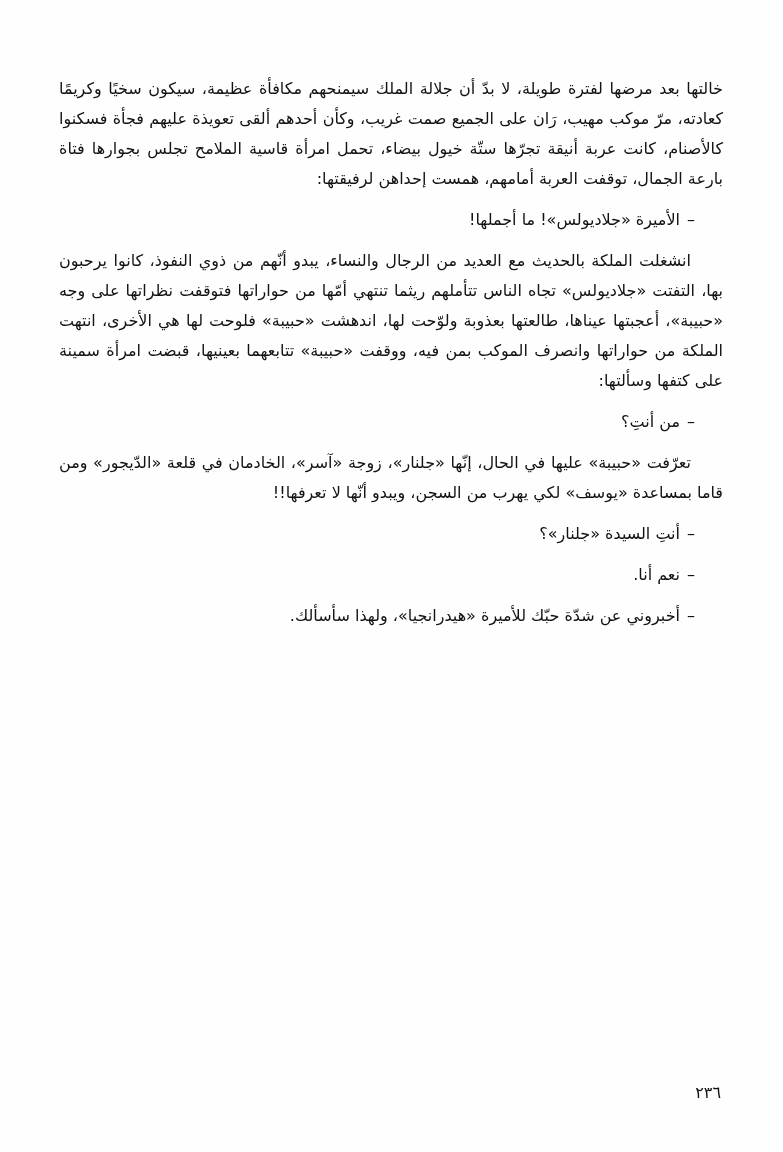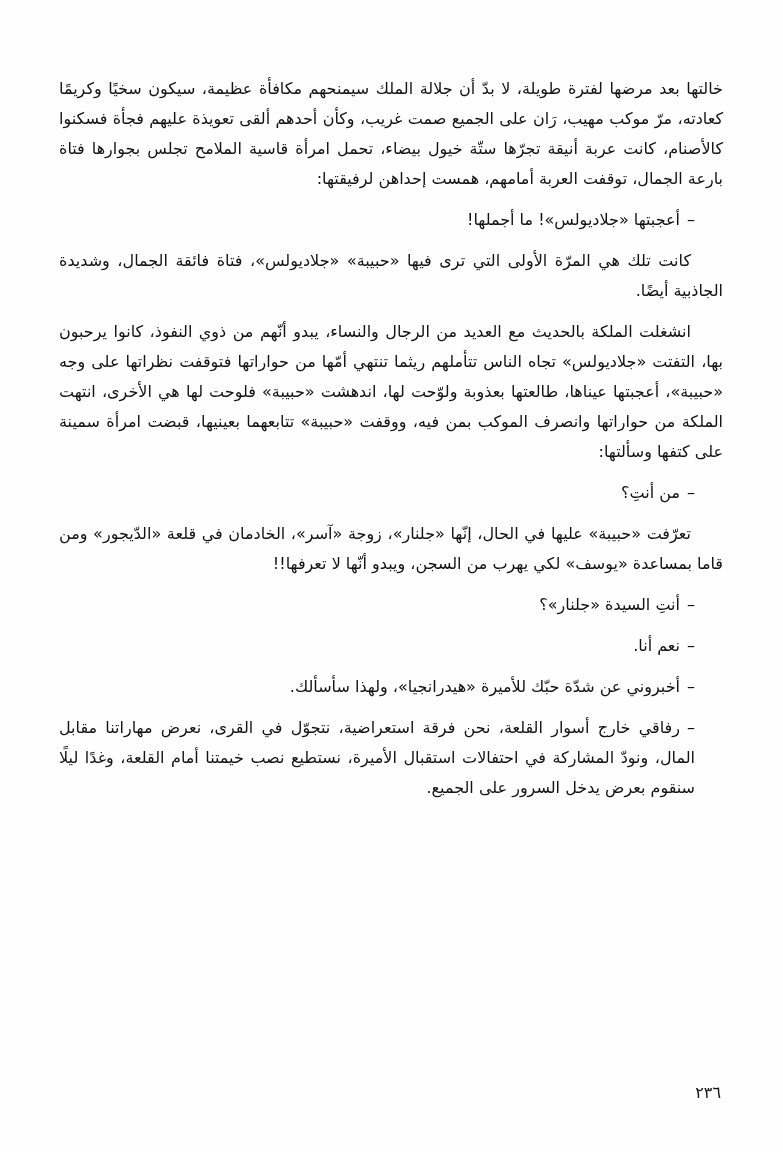--- a/index.html
+++ b/index.html
@@ -50,24 +50,22 @@
     font-weight: 500;
     color: #121212;
   }
 </style>
 </head>
 <body>
 
 <div class="page">
   <main class="text-block" id="blocks">
       <div class="block paragraph">خالتها بعد مرضها لفترة طويلة، لا بدّ أن جلالة الملك سيمنحهم مكافأة عظيمة، سيكون سخيًا وكريمًا كعادته، مرّ موكب مهيب، رَان على الجميع صمت غريب، وكأن أحدهم ألقى تعويذة عليهم فجأة فسكنوا كالأصنام، كانت عربة أنيقة تجرّها ستّة خيول بيضاء، تحمل امرأة قاسية الملامح تجلس بجوارها فتاة بارعة الجمال، توقفت العربة أمامهم، همست إحداهن لرفيقتها:</div>
-      <div class="block dialogue"><span class="dash">–</span><span>أعجبتها «جلاديولس»! ما أجملها!</span></div>
-      <div class="block paragraph indent">كانت تلك هي المرّة الأولى التي ترى فيها «حبيبة» «جلاديولس»، فتاة فائقة الجمال، وشديدة الجاذبية أيضًا.</div>
+      <div class="block dialogue"><span class="dash">–</span><span>الأميرة «جلاديولس»! ما أجملها!</span></div>
       <div class="block paragraph indent">انشغلت الملكة بالحديث مع العديد من الرجال والنساء، يبدو أنّهم من ذوي النفوذ، كانوا يرحبون بها، التفتت «جلاديولس» تجاه الناس تتأملهم ريثما تنتهي أمّها من حواراتها فتوقفت نظراتها على وجه «حبيبة»، أعجبتها عيناها، طالعتها بعذوبة ولوّحت لها، اندهشت «حبيبة» فلوحت لها هي الأخرى، انتهت الملكة من حواراتها وانصرف الموكب بمن فيه، ووقفت «حبيبة» تتابعهما بعينيها، قبضت امرأة سمينة على كتفها وسألتها:</div>
       <div class="block dialogue"><span class="dash">–</span><span>من أنتِ؟</span></div>
       <div class="block paragraph indent">تعرّفت «حبيبة» عليها في الحال، إنّها «جلنار»، زوجة «آسر»، الخادمان في قلعة «الدّيجور» ومن قاما بمساعدة «يوسف» لكي يهرب من السجن، ويبدو أنّها لا تعرفها!!</div>
       <div class="block dialogue"><span class="dash">–</span><span>أنتِ السيدة «جلنار»؟</span></div>
       <div class="block dialogue"><span class="dash">–</span><span>نعم أنا.</span></div>
       <div class="block dialogue"><span class="dash">–</span><span>أخبروني عن شدّة حبّك للأميرة «هيدرانجيا»، ولهذا سأسألك.</span></div>
-      <div class="block dialogue"><span class="dash">–</span><span>رفاقي خارج أسوار القلعة، نحن فرقة استعراضية، نتجوّل في القرى، نعرض مهاراتنا مقابل المال، ونودّ المشاركة في احتفالات استقبال الأميرة، نستطيع نصب خيمتنا أمام القلعة، وغدًا ليلًا سنقوم بعرض يدخل السرور على الجميع.</span></div>
     </main>
   <div class="page-number">٢٣٦</div>
 </div>
 
 </body></html>

